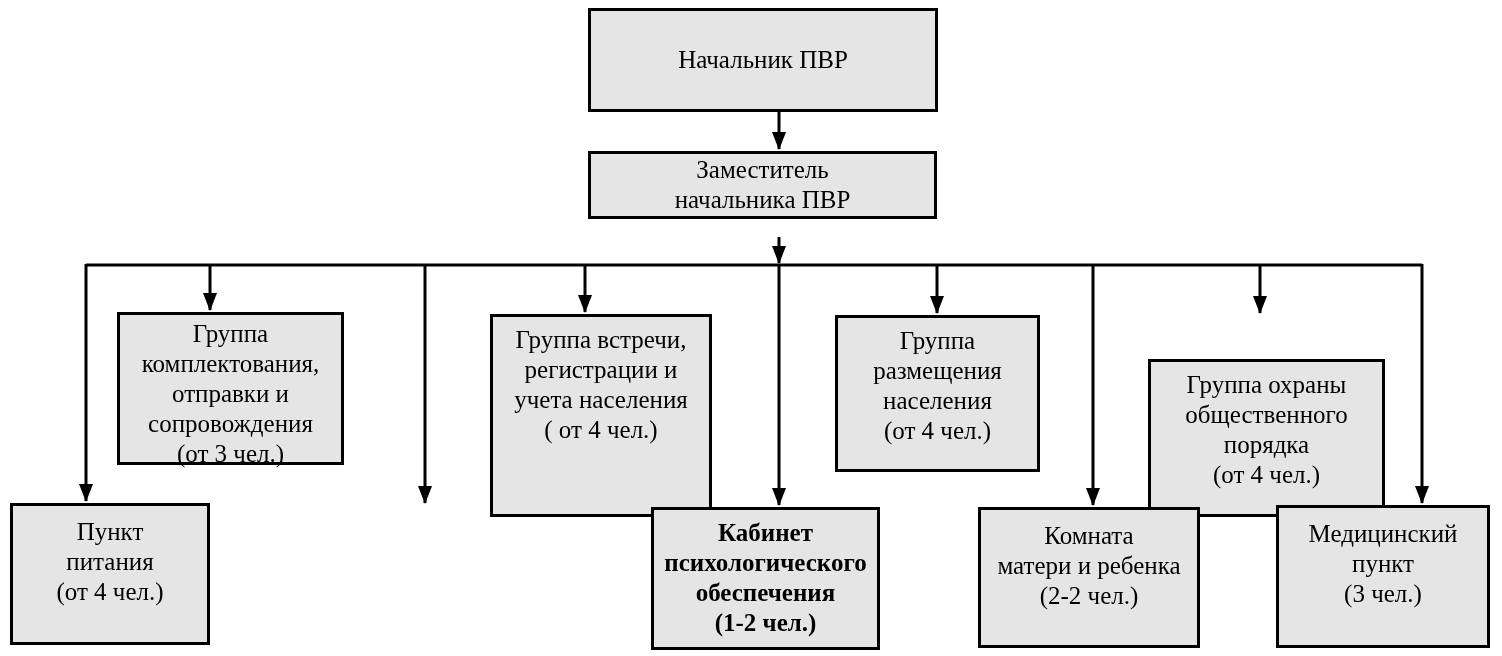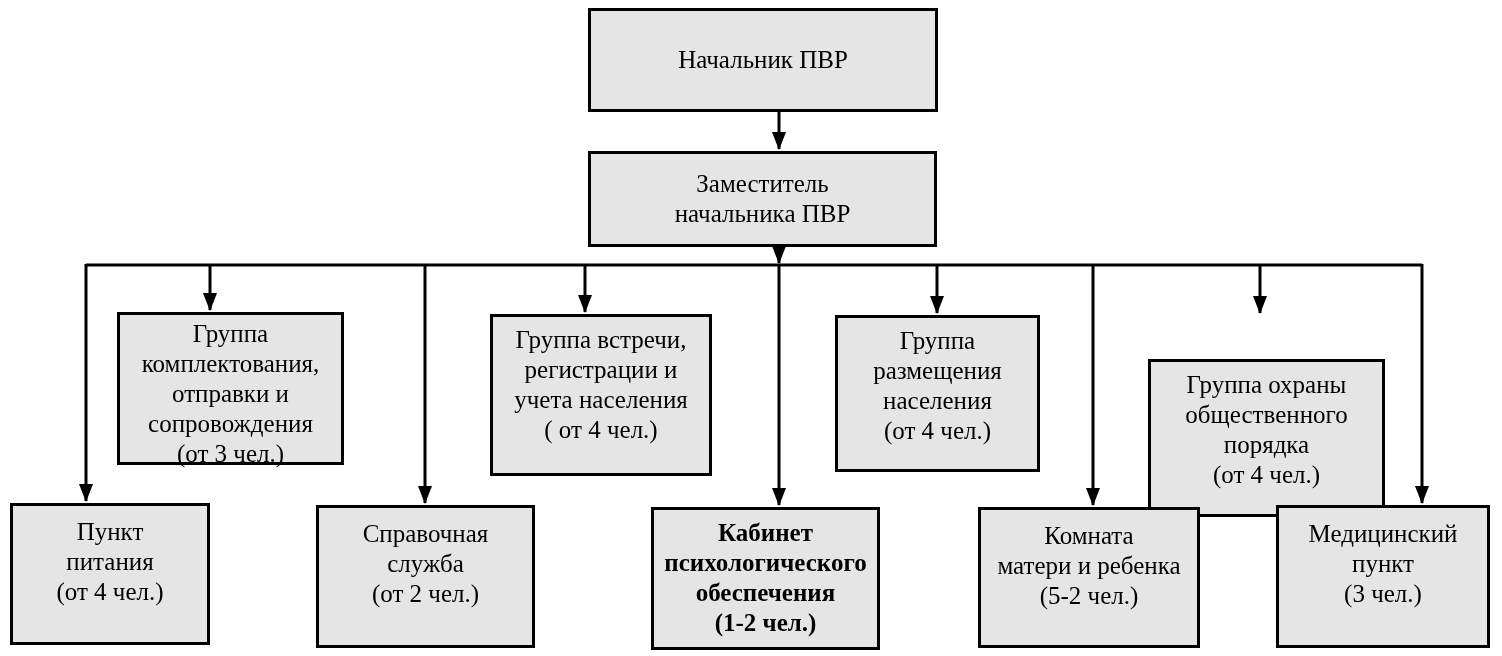--- a/index.html
+++ b/index.html
@@ -69,34 +69,34 @@
     <line x1="937" y1="265" x2="937" y2="313" stroke="#000000" stroke-width="3" marker-end="url(#arrow)"></line>
     <line x1="1093" y1="265" x2="1093" y2="505" stroke="#000000" stroke-width="3" marker-end="url(#arrow)"></line>
     <line x1="1260" y1="265" x2="1260" y2="313" stroke="#000000" stroke-width="3" marker-end="url(#arrow)"></line>
     <line x1="1422" y1="264" x2="1422" y2="503" stroke="#000000" stroke-width="3" marker-end="url(#arrow)"></line>
   </svg>
 
   <div class="node v-center" style="left:588px; top:8px; width:350px; height:104px;">
     <span class="label">Начальник ПВР</span>
   </div>
 
-  <div class="node v-center" style="left:588px; top:151px; width:349px; height:96px;">
+  <div class="node v-center" style="left:588px; top:151px; width:349px; height:68px;">
     <span class="label">Заместитель
 начальника ПВР</span>
   </div>
 
   <div class="node v-top pt4" style="left:117px; top:312px; width:227px; height:153px;">
     <span class="label">Группа
 комплектования,
 отправки и
 сопровождения
 (от 3 чел.)</span>
   </div>
 
-  <div class="node v-top pt8" style="left:490px; top:314px; width:222px; height:162px;">
+  <div class="node v-top pt8" style="left:490px; top:314px; width:222px; height:203px;">
     <span class="label">Группа встречи,
 регистрации и
 учета населения
 ( от 4 чел.)</span>
   </div>
 
   <div class="node v-top pt8" style="left:835px; top:315px; width:205px; height:157px;">
     <span class="label">Группа
 размещения
 населения
@@ -109,37 +109,32 @@
 порядка
 (от 4 чел.)</span>
   </div>
 
   <div class="node v-top pt12" style="left:10px; top:503px; width:200px; height:142px;">
     <span class="label">Пункт
 питания
 (от 4 чел.)</span>
   </div>
 
-  <div class="node v-top pt12" style="left:316px; top:505px; width:219px; height:143px;">
-    <span class="label">Справочная
-служба
-(от 2 чел.)</span>
-  </div>
 
   <div class="node v-top pt8" style="left:651px; top:507px; width:229px; height:143px;font-weight:bold;">
     <span class="label">Кабинет
 психологического
 обеспечения
 (1-2 чел.)</span>
   </div>
 
   <div class="node v-top pt12" style="left:978px; top:507px; width:222px; height:141px;">
     <span class="label">Комната
 матери и ребенка
-(5-2 чел.)</span>
+(2-2 чел.)</span>
   </div>
 
   <div class="node v-top pt12" style="left:1276px; top:505px; width:214px; height:143px;">
     <span class="label">Медицинский
 пункт
 (3 чел.)</span>
   </div>
 
 </div>
 

